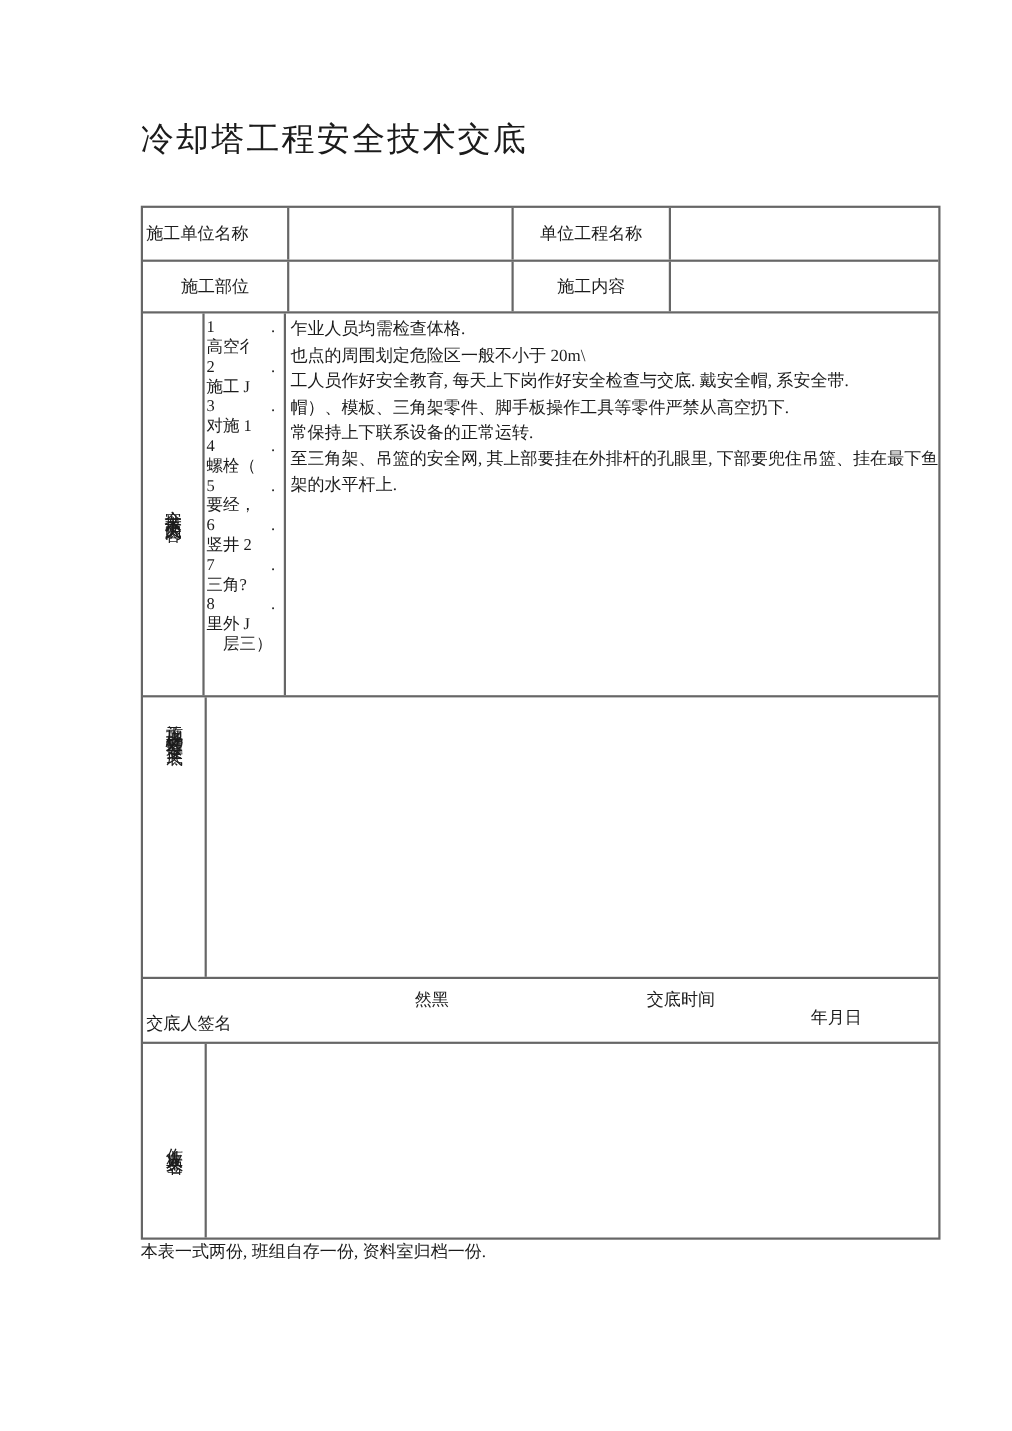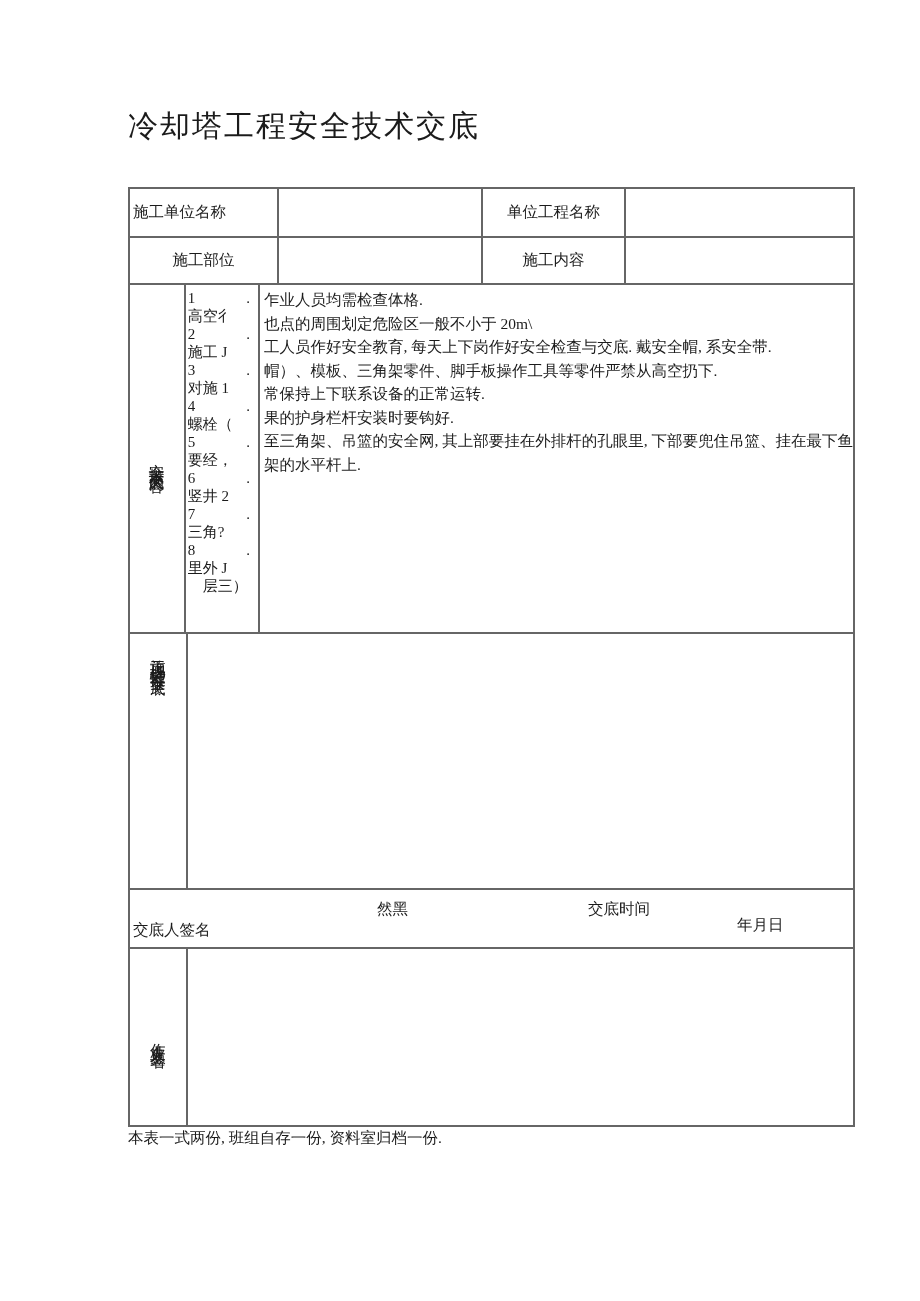--- a/index.html
+++ b/index.html
@@ -19,21 +19,21 @@
   .row{display:flex;box-sizing:border-box;border-bottom:2px solid #666;}
   .row.r6{border-bottom:none;}
   .r1{height:49px;}
   .r2{height:47px;}
   .r3{height:349px;}
   .r4{height:256px;}
   .r5{height:59px;position:relative;}
   .r6{height:176px;}
   .cell{box-sizing:border-box;border-right:2px solid #666;}
   .cell.last{border-right:none;flex:1;}
-  .w1{width:149px;}
+  .w1{width:133px;}
   .w2{width:204px;}
   .w3{width:143px;}
   .vcol{width:58px;display:flex;flex-direction:column;align-items:center;justify-content:center;}
   .r4 .vcol{justify-content:flex-start;padding-top:13px;}
   .idxcol{width:77px;font-size:15px;line-height:18px;padding:4px 8px 0 2px;}
   .label{font-size:15.5px;display:flex;align-items:center;}
   .lft{padding-left:3px;}
   .ctr{justify-content:center;}
   .vtext{
     writing-mode:vertical-rl;text-orientation:upright;
@@ -142,21 +142,20 @@
           <span>　层三）</span>
           <span></span>
         </div>
     </div>
     <div class="cell last contentcol">
       <div class="cl">乍业人员均需检查体格.</div>
       <div class="cl">也点的周围划定危险区一般不小于 20m\</div>
       <div class="cl">工人员作好安全教育, 每天上下岗作好安全检查与交底. 戴安全帽, 系安全带.</div>
       <div class="cl">帽）、模板、三角架零件、脚手板操作工具等零件严禁从高空扔下.</div>
       <div class="cl">常保持上下联系设备的正常运转.</div>
-      <div class="cl">果的护身栏杆安装时要钩好.</div>
       <div class="cl">至三角架、吊篮的安全网, 其上部要挂在外排杆的孔眼里, 下部要兜住吊篮、挂在最下鱼</div>
       <div class="cl">架的水平杆上.</div>
     </div>
   </div>
 
   <div class="row r4">
     <div class="cell vcol">
       <span class="vtext">施工现场针对性安全交底</span>
     </div>
     <div class="cell last"></div>

